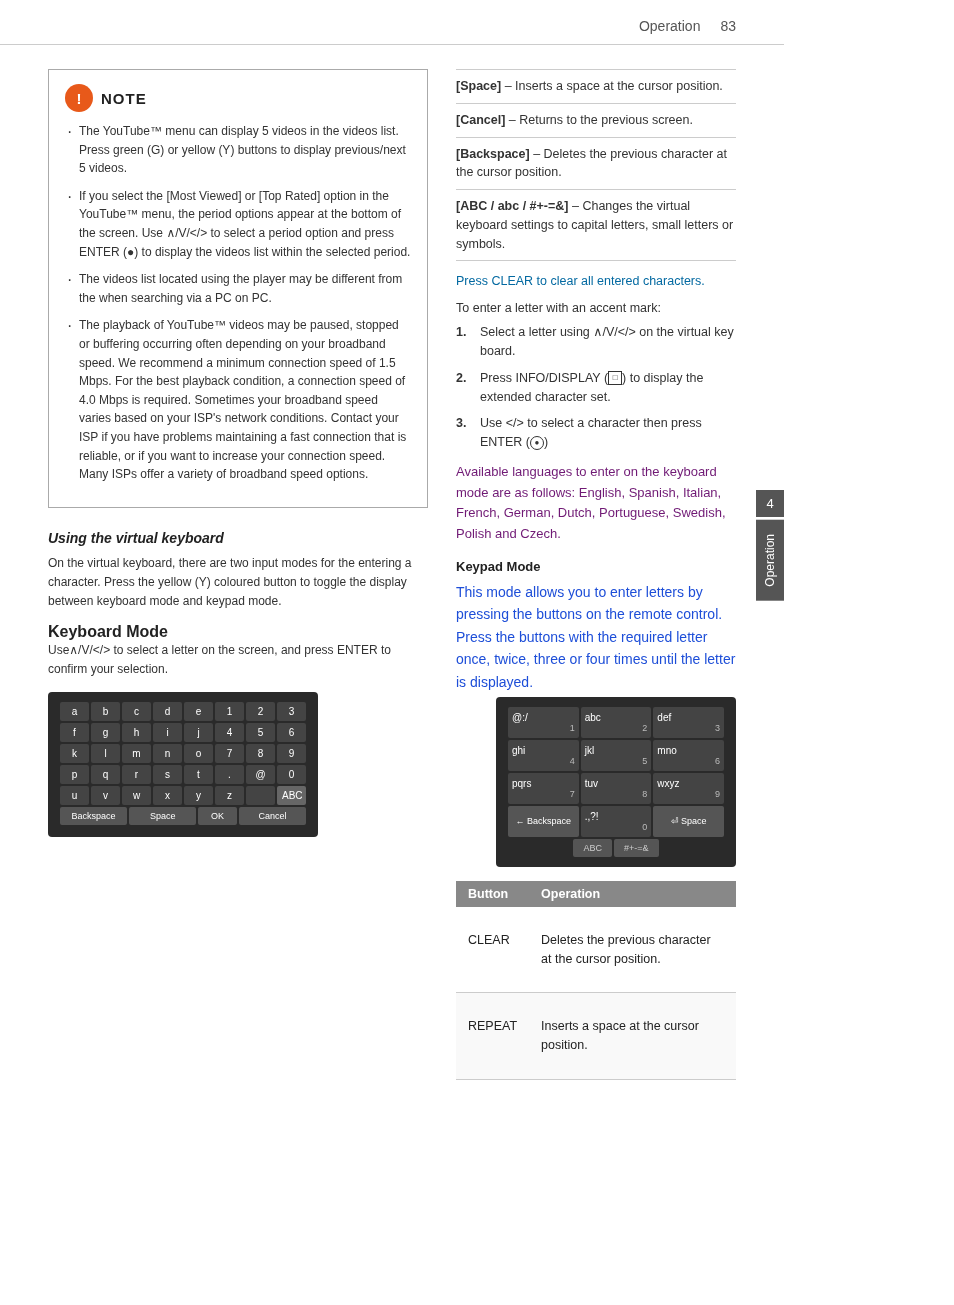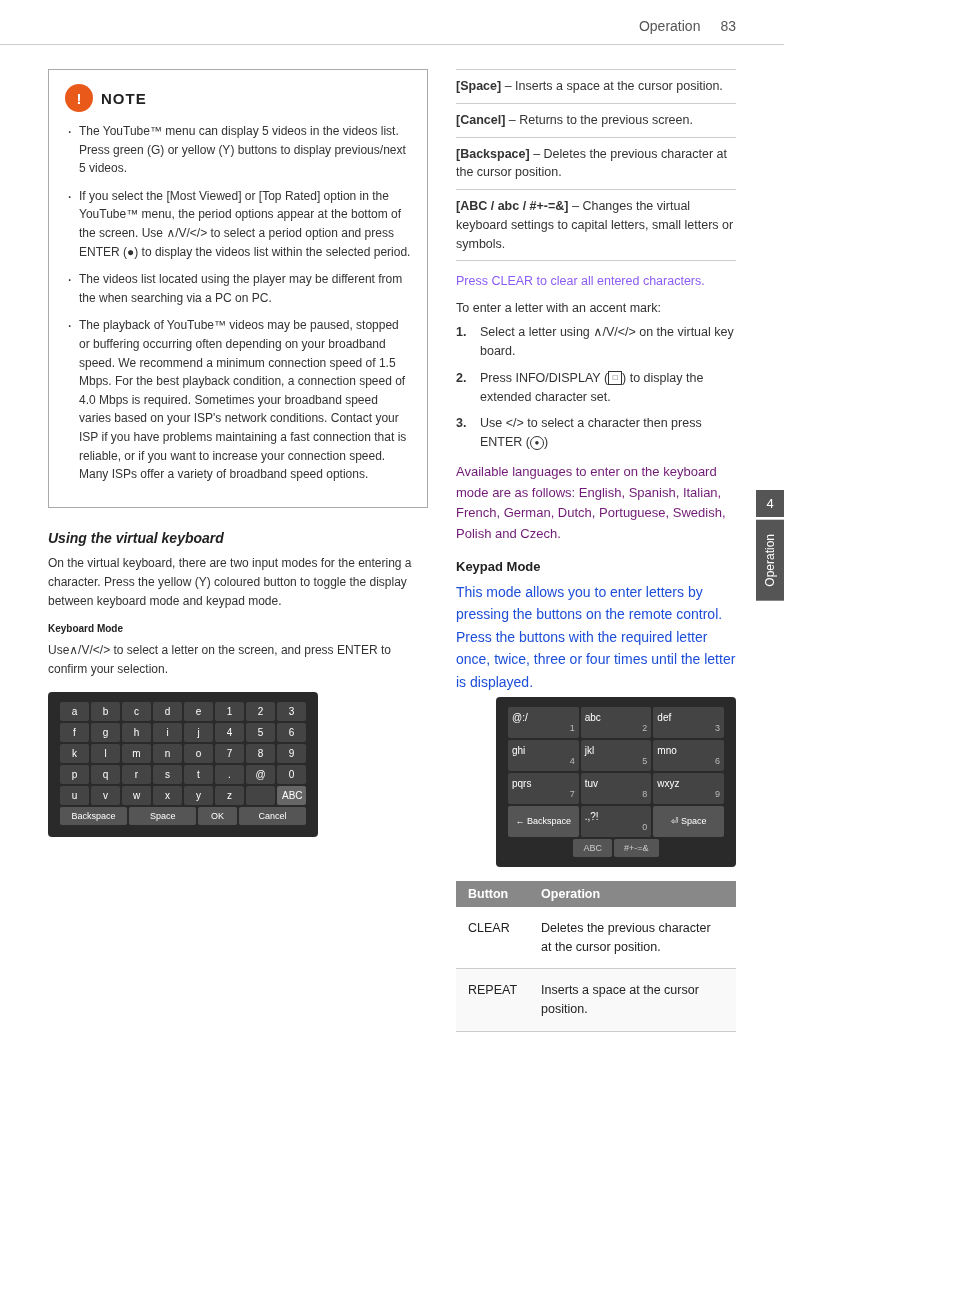--- a/index.html
+++ b/index.html
@@ -138,23 +138,22 @@
       margin-top: 4px;
       font-style: italic;
     }
     .section-para {
       font-size: 12px;
       line-height: 1.6;
       color: #333;
       margin-bottom: 12px;
     }
     .subsection-title {
-      font-size: 10px;
-      font-weight: bold;
-      margin-bottom: 7px;
+      font-size: 16px;
+      font-weight: bold;
     }
 
     
     .keyboard-img {
       background: #2a2a2a;
       border-radius: 4px;
       padding: 10px 12px;
       margin-top: 8px;
       width: 270px;
     }
@@ -197,21 +196,21 @@
       border-top: 1px solid #ccc;
     }
     .bold-bracket {
       font-weight: bold;
     }
 
     .right-para {
       font-size: 12.5px;
       line-height: 1.6;
       margin: 10px 0;
-      color: #8b5cf6;
+      color: #0369a1;
     }
 
     .accent-section {
       margin-top: 6px;
     }
     .accent-title {
       font-size: 12.5px;
       margin-bottom: 8px;
       color: #333;
     }
@@ -331,21 +330,21 @@
       font-size: 12.5px;
     }
     .op-table th {
       background: #888;
       color: #fff;
       padding: 6px 12px;
       text-align: left;
       font-weight: bold;
     }
     .op-table td {
-      padding: 12px 12px;
+      padding: 24px 12px;
       border-bottom: 1px solid #ccc;
       vertical-align: top;
       line-height: 1.5;
     }
     .op-table tr:nth-child(even) td {
       background: #f9f9f9;
     }
   </style>
 </head>
 <body>

